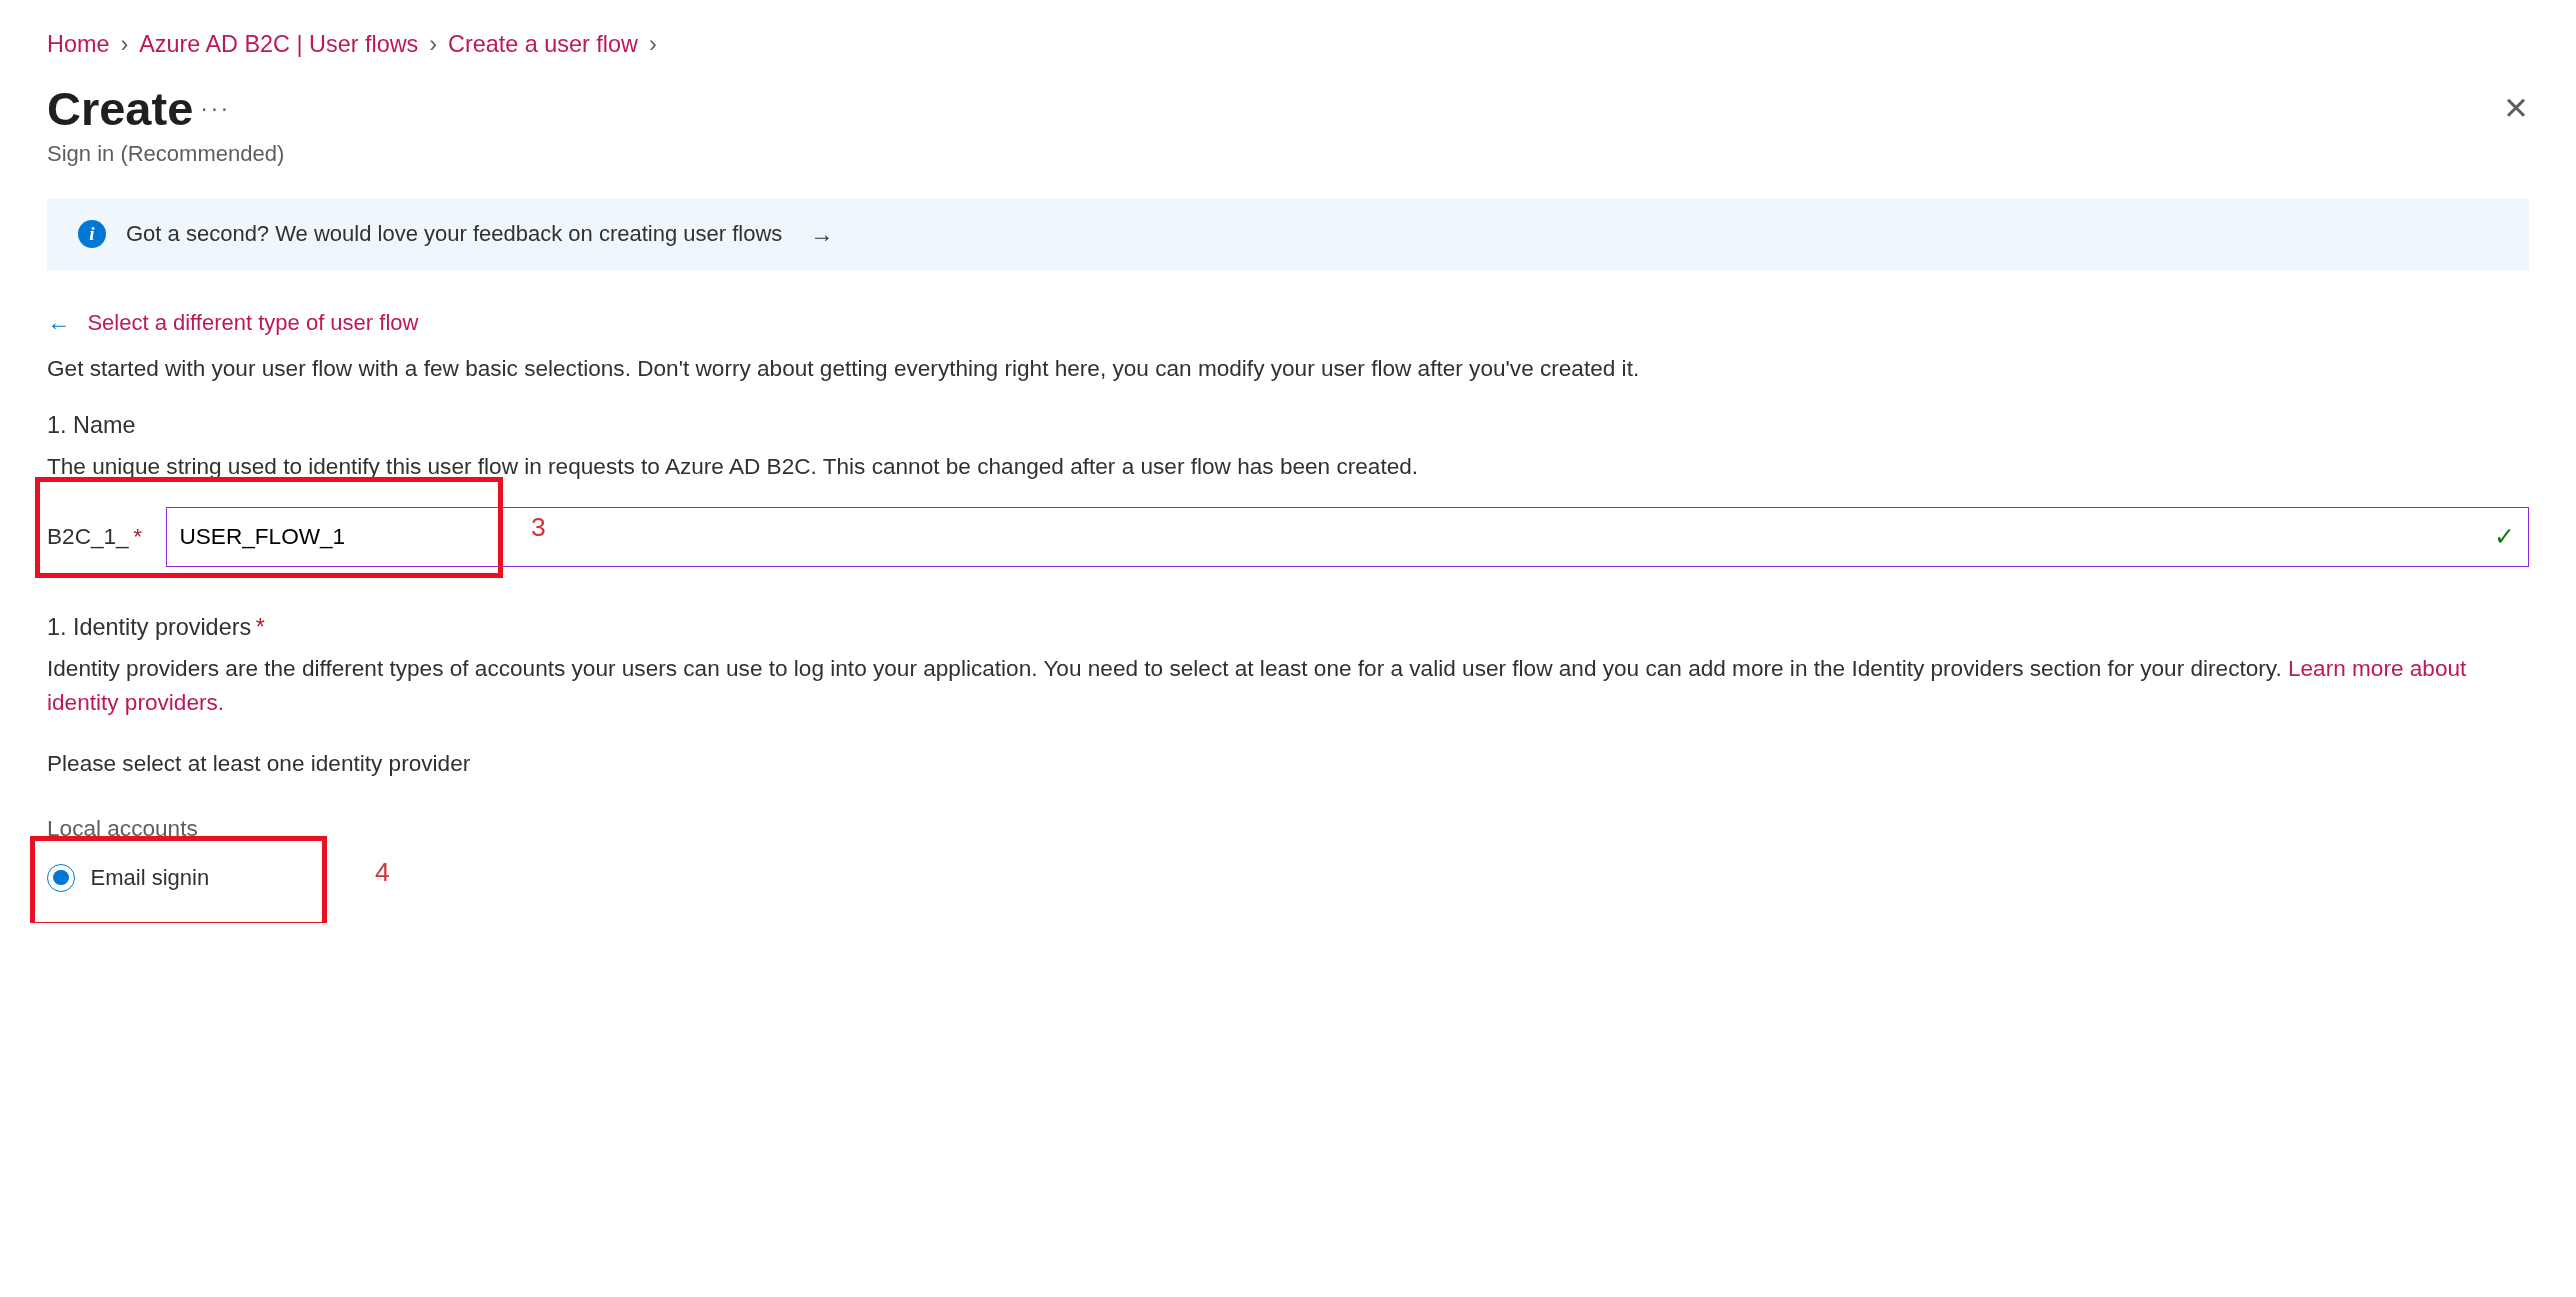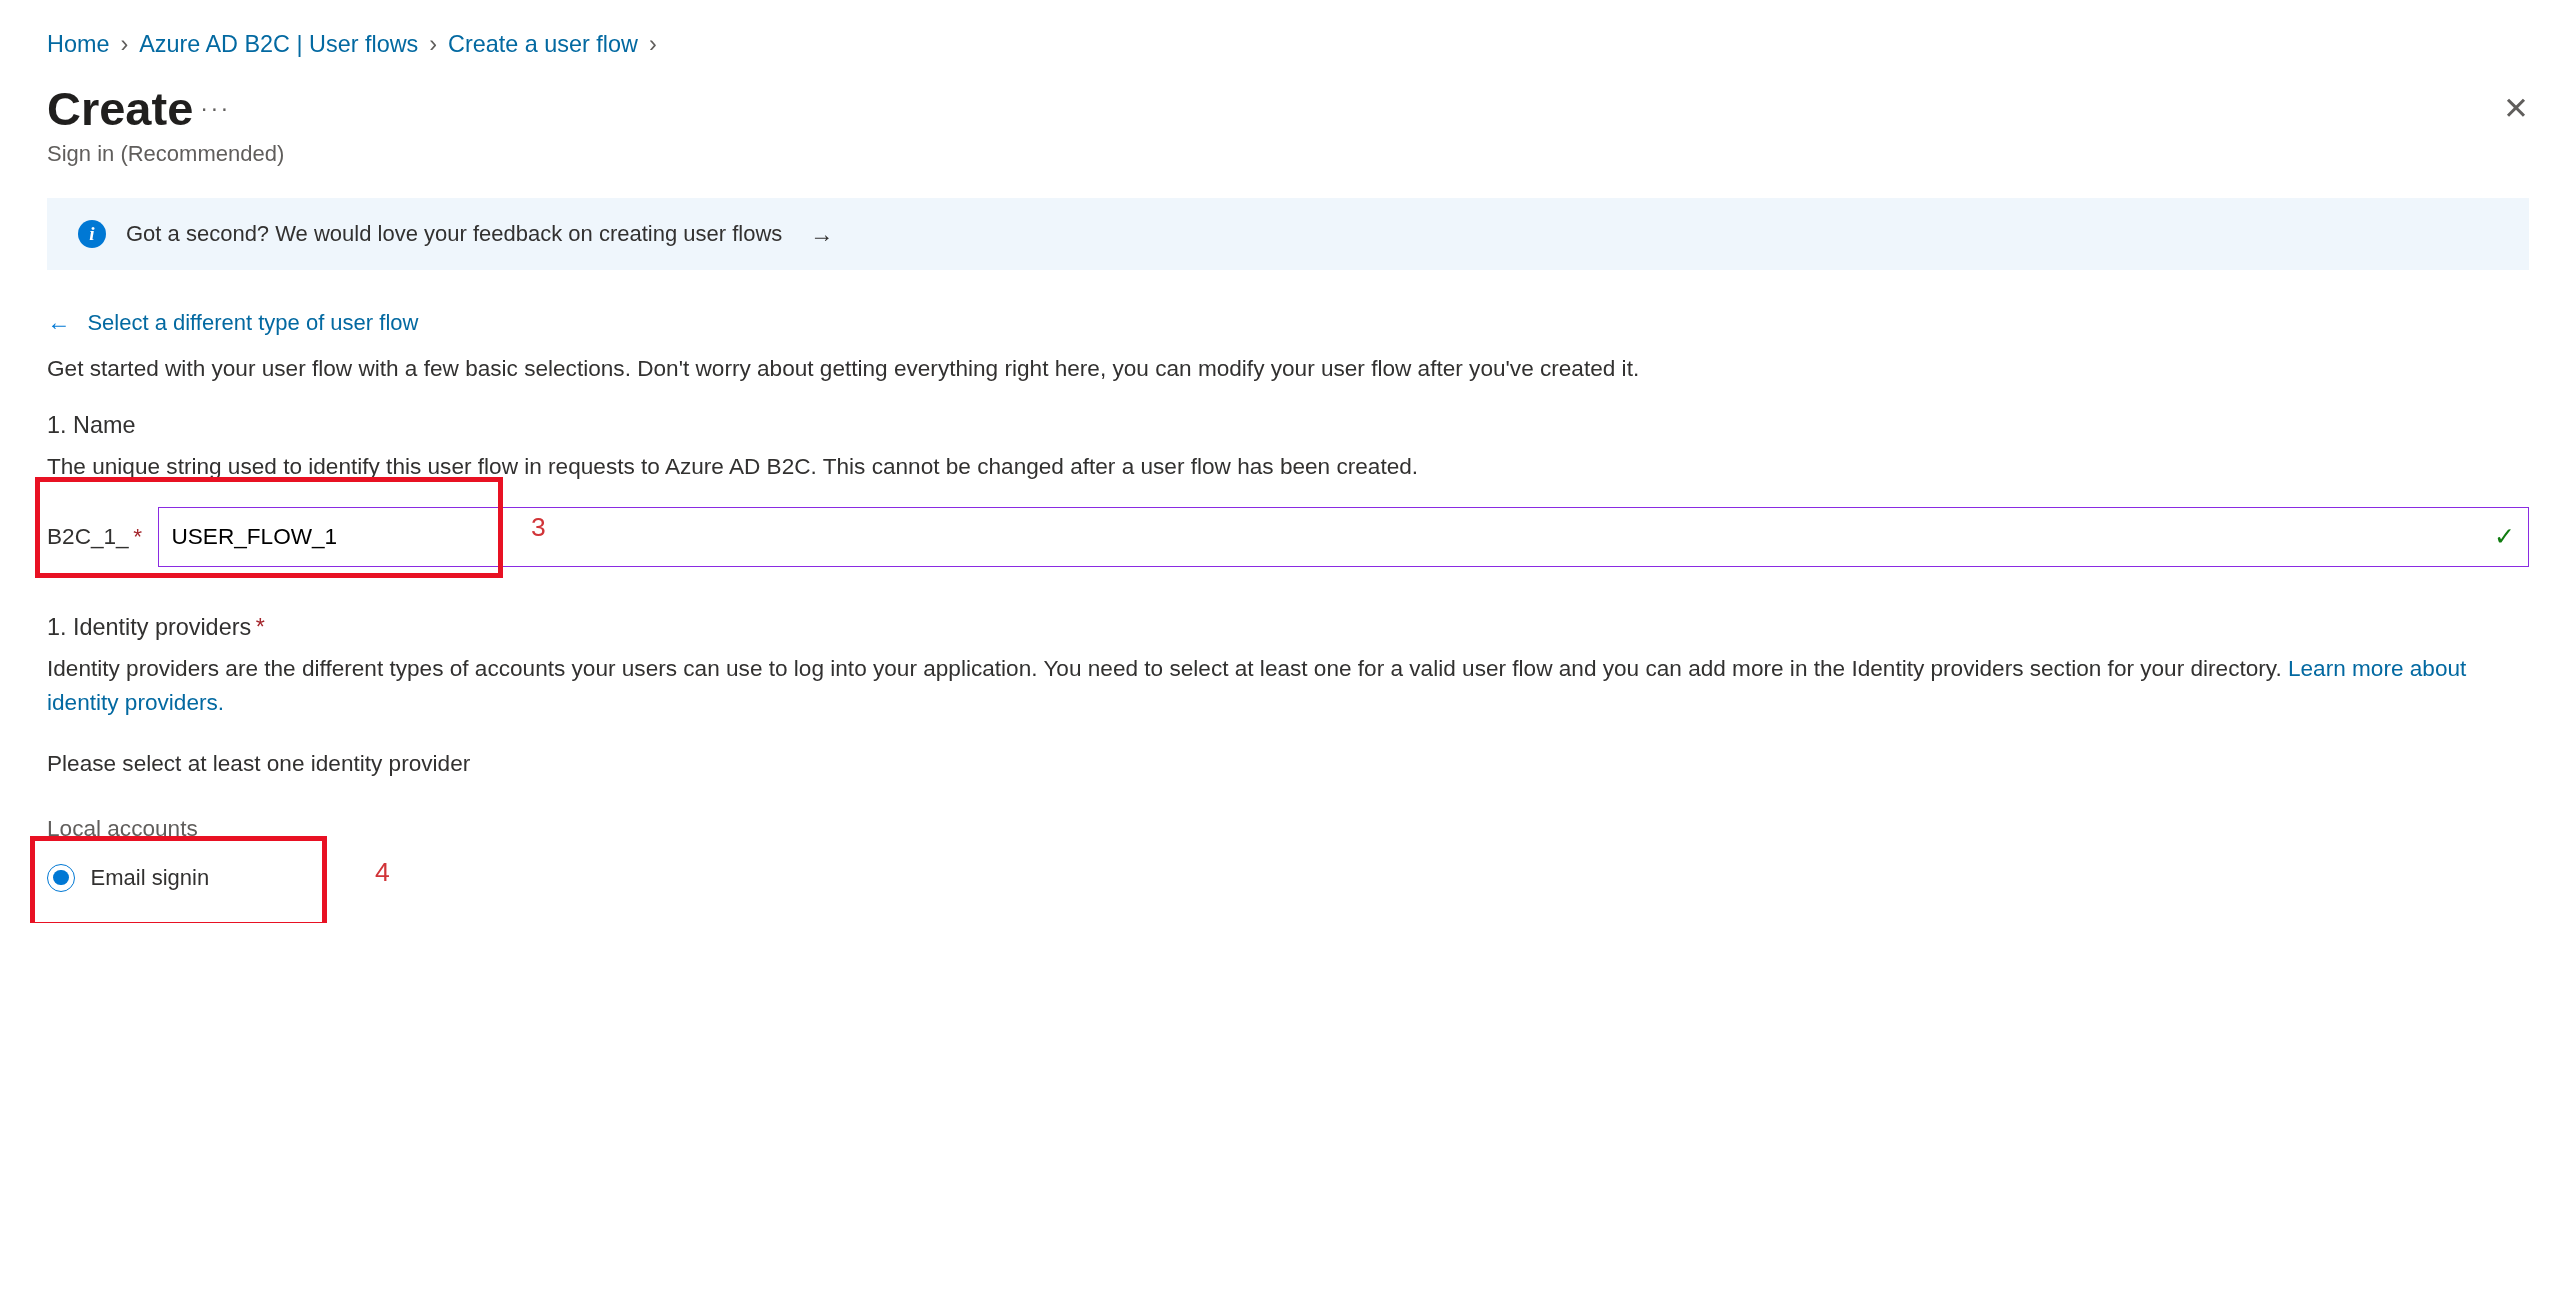--- a/index.html
+++ b/index.html
@@ -4,21 +4,21 @@
 <style>
   * { box-sizing: border-box; margin: 0; padding: 0; }
   body {
     font-family: "Segoe UI", -apple-system, BlinkMacSystemFont, sans-serif;
     font-size: 22px;
     color: #323130;
     background: #fff;
     padding: 31px 47px;
     width: 2576px;
   }
-  a.link { color: #0369a1; text-decoration: none; cursor: pointer; }
+  a.link { color: #be185d; text-decoration: none; cursor: pointer; }
 
   
   .breadcrumb { display: flex; align-items: center; gap: 11px; font-size: 23.4px; margin-bottom: 23.4px; }
   .breadcrumb .sep { color: #605e5c; }
 
   
   .heading-row { display: flex; align-items: center; justify-content: space-between; }
   .heading-left { display: flex; align-items: center; gap: 7px; }
   h1 { font-size: 47px; font-weight: 600; color: #201f1e; }
   .ellipsis { color: #605e5c; font-size: 23.4px; letter-spacing: 2.3px; cursor: pointer; }
@@ -49,21 +49,21 @@
 
   
   .body-text { font-size: 22.6px; margin-bottom: 26px; line-height: 1.5; }
 
   
   .section-title { font-size: 23.4px; color: #323130; margin-bottom: 11px; }
   .section-desc { font-size: 22.6px; color: #323130; margin-bottom: 23.4px; line-height: 1.5; }
   .req { color: #a4262c; margin-left: 4.7px; }
 
   
-  .name-row { display: flex; align-items: center; gap: 8px; margin-bottom: 47px; position: relative; }
+  .name-row { display: flex; align-items: center; gap: 16px; margin-bottom: 47px; position: relative; }
   .name-prefix { font-size: 22.6px; padding-right: 7.8px; }
   .name-input-wrap { position: relative; flex: 1; display: flex; align-items: center; }
   .name-input {
     flex: 1;
     border: 1.6px solid #8a2be2;
     padding: 9.4px 47px 9.4px 12.5px;
     font-size: 22.6px;
     font-family: inherit;
     outline: none;
     height: 60px;

